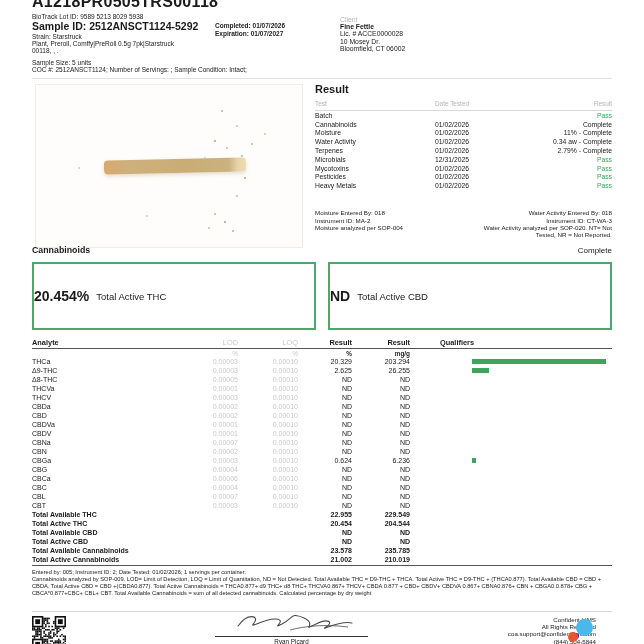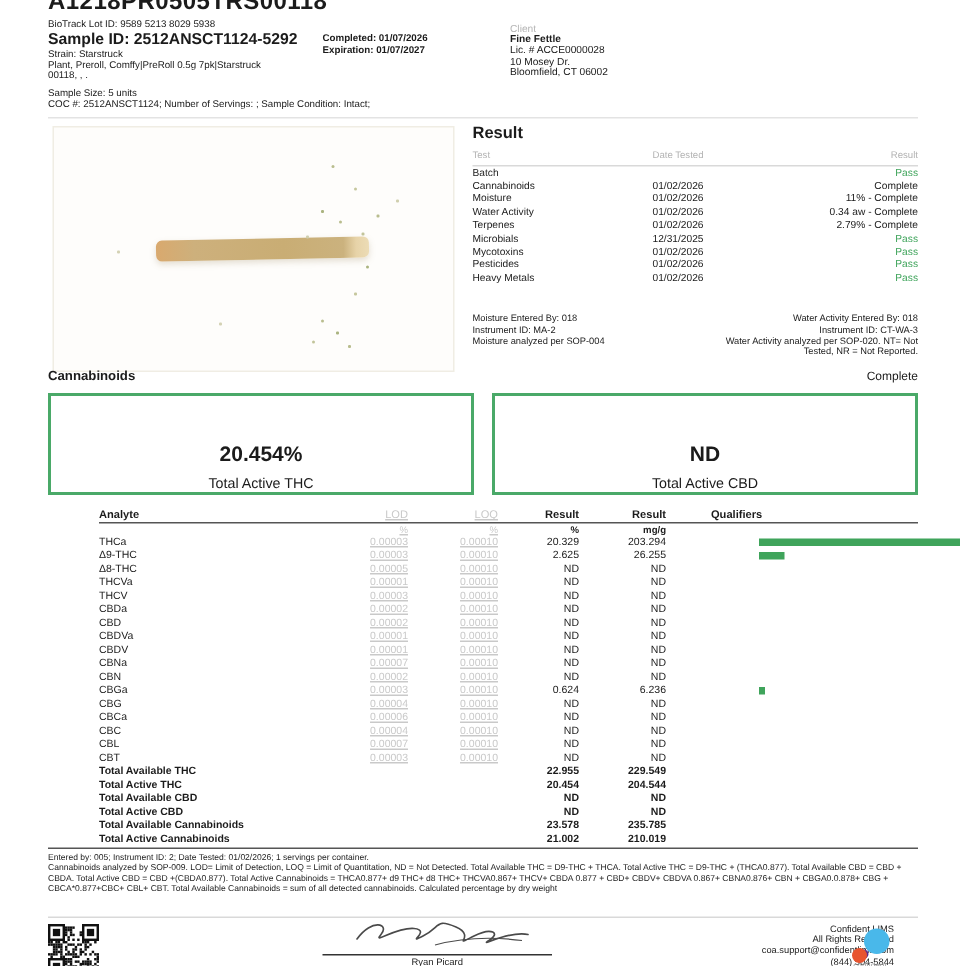--- a/index.html
+++ b/index.html
@@ -36,28 +36,28 @@
   .sum-head .r{text-align:right;}
   .sum-row{display:grid;grid-template-columns:120px 95px 1fr;font-size:6.8px;height:8.8px;align-items:center;}
   .sum-row .res{text-align:right;}
   .sum-notes{display:flex;justify-content:space-between;margin-top:19px;font-size:6.2px;line-height:7.4px;}
   .sum-notes .right{text-align:right;}
   
   .cann-head{left:32px;top:245px;width:580px;display:flex;justify-content:space-between;align-items:flex-end;}
   .cann-head .t{font-size:8.8px;font-weight:600;}
   .cann-head .s{font-size:8px;}
   .boxes{left:32px;top:262px;width:580px;height:68px;display:flex;gap:12px;}
-  .box{flex:1;border:2px solid #4aa968;display:flex;flex-direction:column;align-items:center;justify-content:flex-end;gap:7px;background:#fff;}
+  .box{flex:1;border:2px solid #4aa968;display:flex;flex-direction:row;align-items:center;justify-content:flex-start;gap:7px;background:#fff;}
   .box .v{font-size:14px;font-weight:bold;}
   .box .l{font-size:9.5px;}
   
   .atable{left:32px;top:337px;width:580px;font-size:7px;}
-  .trow{display:grid;grid-template-columns:140px 66px 60px 54px 58px 1fr;height:9px;align-items:center;margin-left:34px;}
+  .trow{display:grid;grid-template-columns:140px 66px 60px 54px 58px 1fr;height:9px;align-items:center;}
   .trow .num{text-align:right;}
-  .gray{color:#c9c9c9;text-decoration:underline;}
+  .gray{color:#c9c9c9;}
   .thead{font-size:7.4px;height:11px;border-bottom:1px solid #555;}
   .thead .b{font-weight:bold;}
   .thead .q{padding-left:30px;font-weight:bold;}
   .units{height:8px;font-size:6.4px;}
   .units .b{font-weight:bold;color:#1b1b1b;}
   .qualcell{padding-left:62px;display:flex;align-items:center;height:100%;}
   .bar{height:5.5px;background:#3fa45b;}
   .tbold{font-weight:bold;}
   .tbottom{border-top:1px solid #555;height:0;margin-top:1px;}
   

